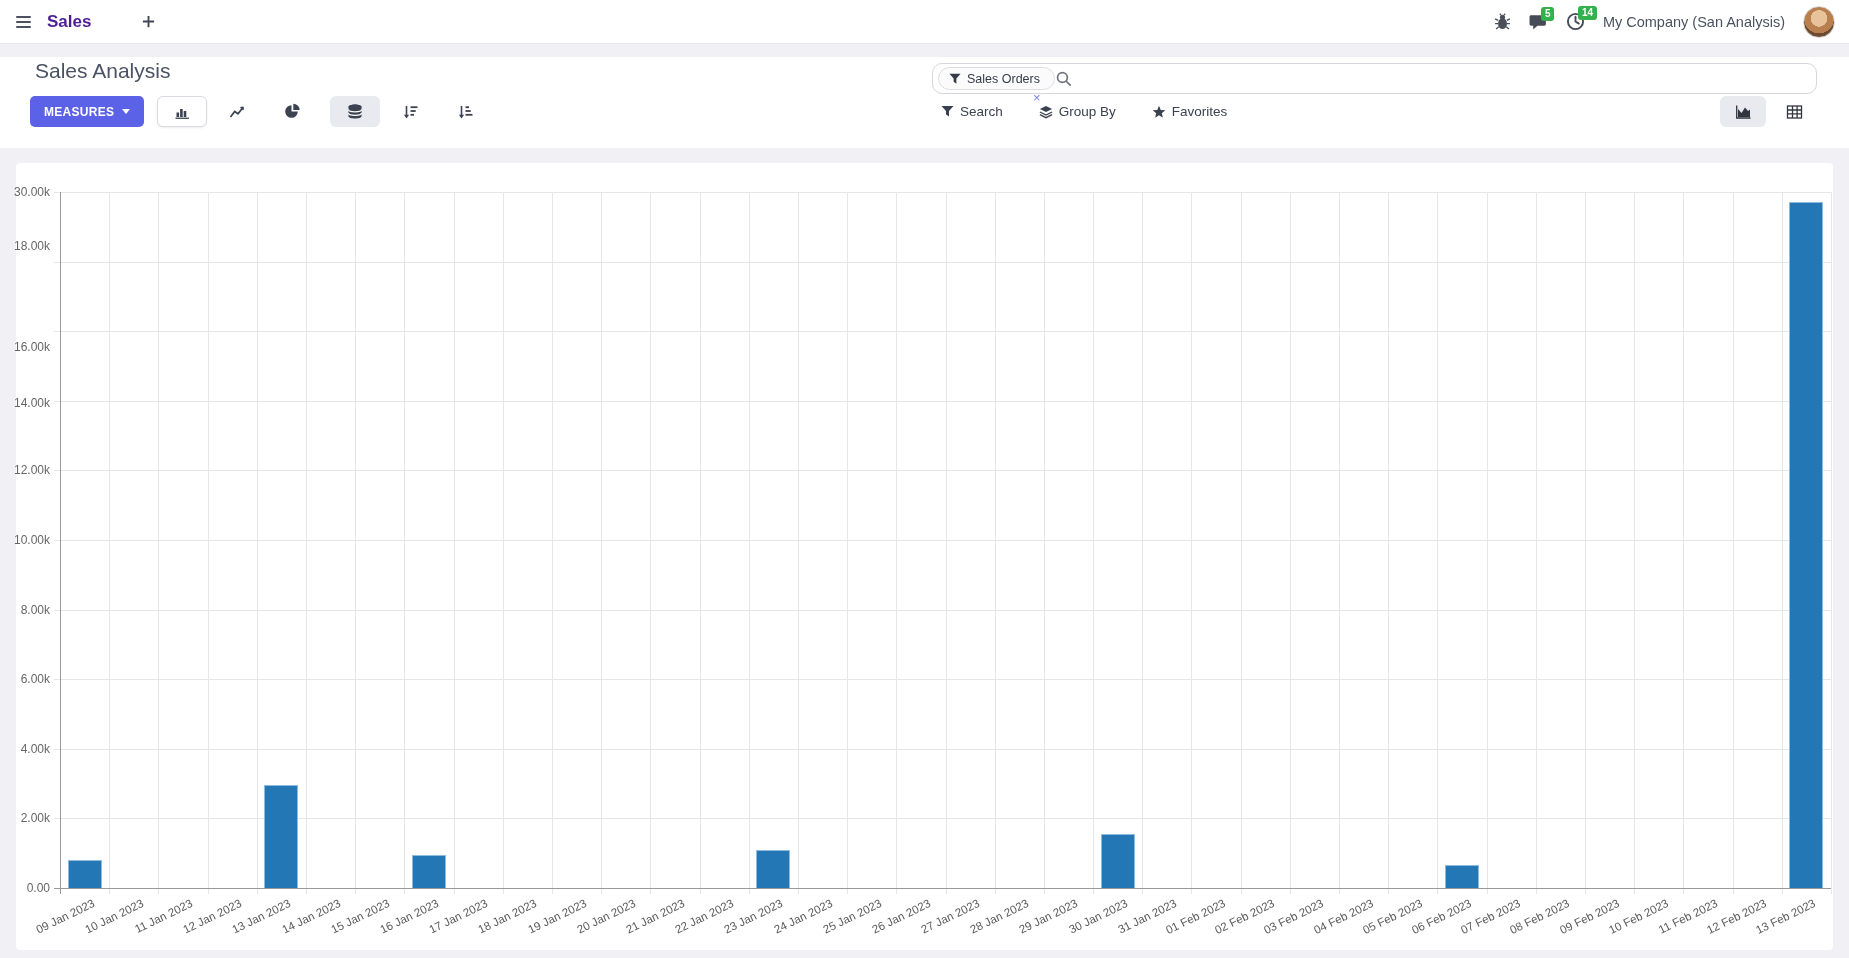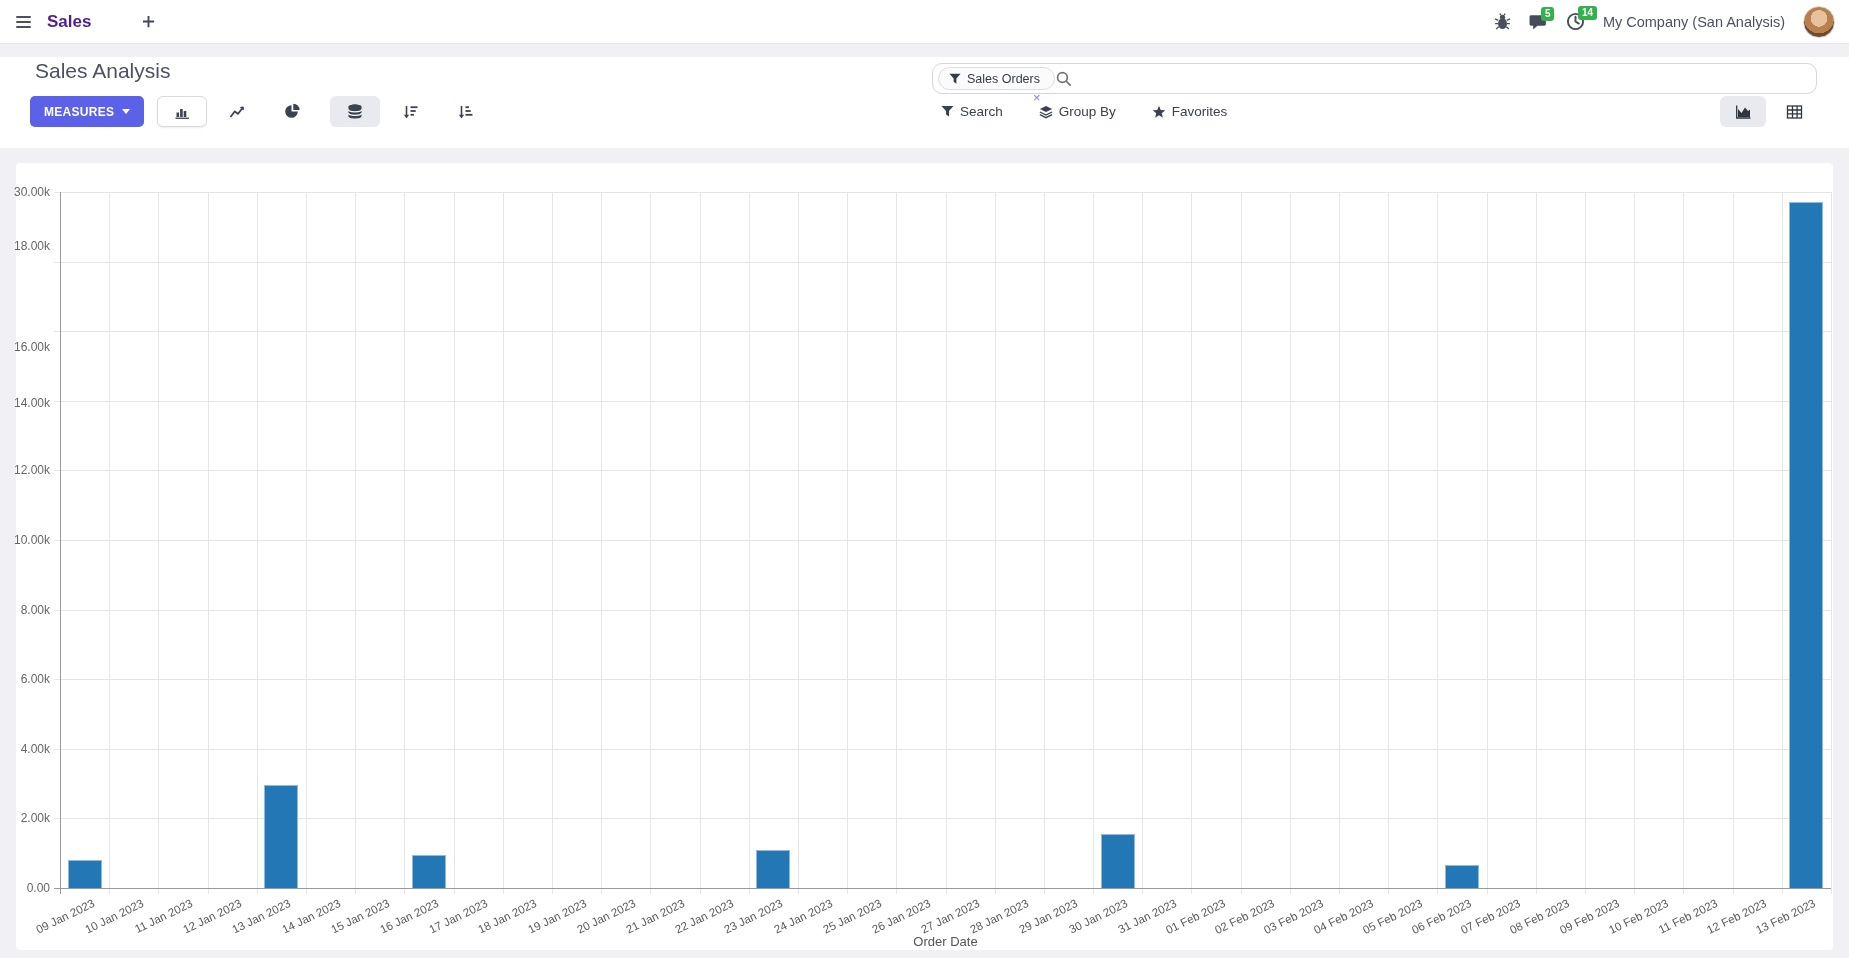--- a/index.html
+++ b/index.html
@@ -223,21 +223,20 @@
       <svg width="17" height="16" viewBox="0 0 16 16" fill="none" stroke="#30363f" stroke-width="1.3">
         <rect x="1" y="2" width="14" height="12"></rect>
           <path d="M1 6 H15 M1 9.8 H15 M6 2 V14 M10.6 2 V14"></path>
       </svg>
     </button>
   </div>
 </section>
 
 <section class="card">
   <div class="plot" id="plot">
-    <div class="xtitle" id="xtitle" style="top: 742px;">Order Date</div>
   <div class="hline axis" style="top: 696px; width: 1777px;"></div>
       <div class="ylab" style="top: 689px;">0.00</div>
       <div class="hline" style="top: 626.4px; width: 1777px;"></div>
       <div class="ylab" style="top: 619.4px;">2.00k</div>
       <div class="hline" style="top: 556.8px; width: 1777px;"></div>
       <div class="ylab" style="top: 549.8px;">4.00k</div>
       <div class="hline" style="top: 487.2px; width: 1777px;"></div>
       <div class="ylab" style="top: 480.2px;">6.00k</div>
       <div class="hline" style="top: 417.6px; width: 1777px;"></div>
       <div class="ylab" style="top: 410.6px;">8.00k</div>

